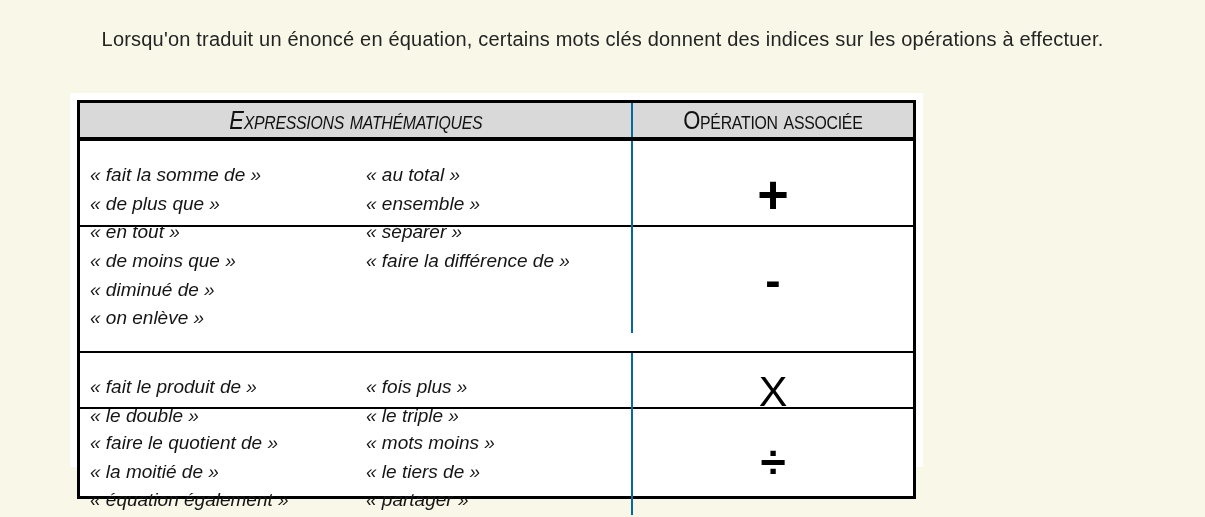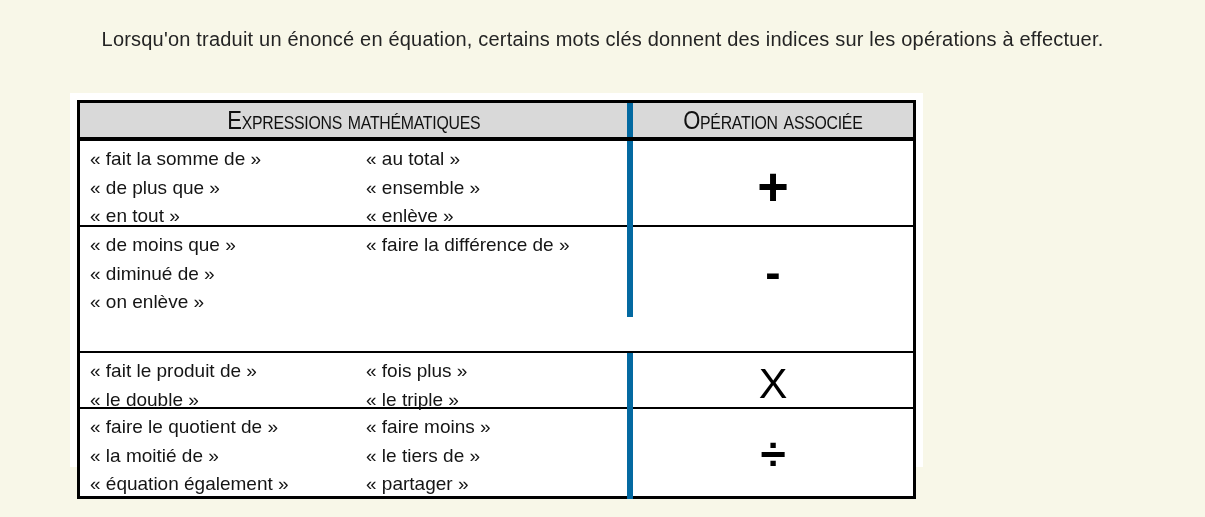--- a/index.html
+++ b/index.html
@@ -45,28 +45,28 @@
     align-items:center;
     justify-content:center;
     font-variant:small-caps;
     font-size:25px;
     font-weight:500;
     letter-spacing:-0.3px;
     color:#111;
     overflow:hidden;
   }
   .header-cell > span { display:inline-block; transform:scaleX(0.88); white-space:nowrap; }
-  .col-divider-r { border-right:6px solid #0369a1; }
+  .col-divider-r { border-right:2px solid #0369a1;font-style:italic; }
   .body-row { border-top:2px solid #000; }
   .body-row:first-of-type { border-top:none; }
   .row-h3 { height:86px; }
   .row-h2 { height:56px;margin-top:40px; }
   .row-h3b { height:89px; }
   .expr-cell {
-    padding:4px 0 0 10px;
+    padding:20px 0 0 10px;
     display:grid;
     grid-template-columns:276px 1fr;
     align-content:start;
   }
   .phrase-col { display:flex; flex-direction:column; }
   .phrase {
     display:block;
     font-size:19px;
     line-height:28.5px;
     white-space:nowrap;
@@ -103,21 +103,21 @@
     <div class="grid-row body-row row-h3">
       <div class="expr-cell col-divider-r">
         <div class="phrase-col">
           <span class="phrase">« fait la somme de »</span>
           <span class="phrase">« de plus que »</span>
           <span class="phrase">« en tout »</span>
         </div>
         <div class="phrase-col">
           <span class="phrase">« au total »</span>
           <span class="phrase">« ensemble »</span>
-          <span class="phrase">« enlève »</span>
+          <span class="phrase">« séparer »</span>
         </div>
       </div>
       <div class="sym-cell">
         <span class="sym plus-sym">+</span>
       </div>
     </div>
 
     <div class="grid-row body-row row-h3">
       <div class="expr-cell col-divider-r">
         <div class="phrase-col">
@@ -151,21 +151,21 @@
     </div>
 
     <div class="grid-row body-row row-h3b">
       <div class="expr-cell col-divider-r">
         <div class="phrase-col">
           <span class="phrase">« faire le quotient de »</span>
           <span class="phrase">« la moitié de »</span>
           <span class="phrase">« équation également »</span>
         </div>
         <div class="phrase-col">
-          <span class="phrase">« faire moins »</span>
+          <span class="phrase">« mots moins »</span>
           <span class="phrase">« le tiers de »</span>
           <span class="phrase">« partager »</span>
         </div>
       </div>
       <div class="sym-cell">
         <span class="sym div-sym">÷</span>
       </div>
     </div>
 
   </div>

